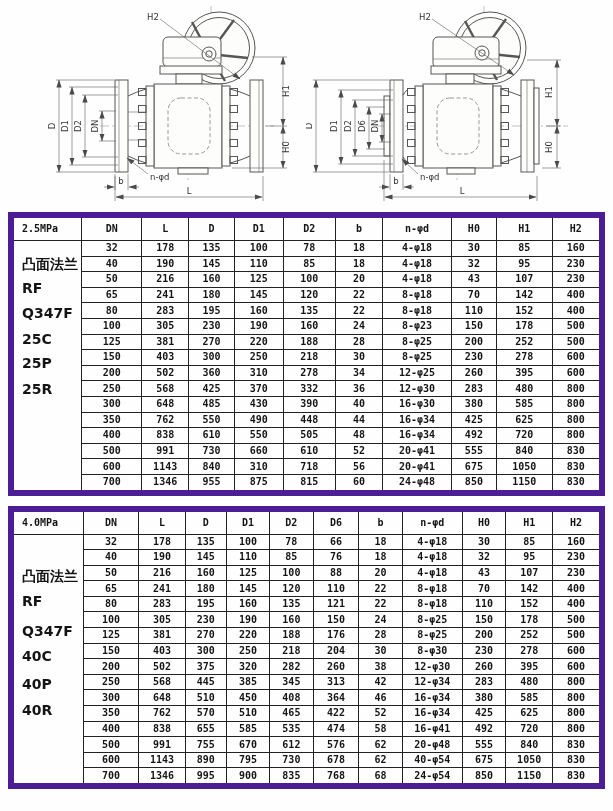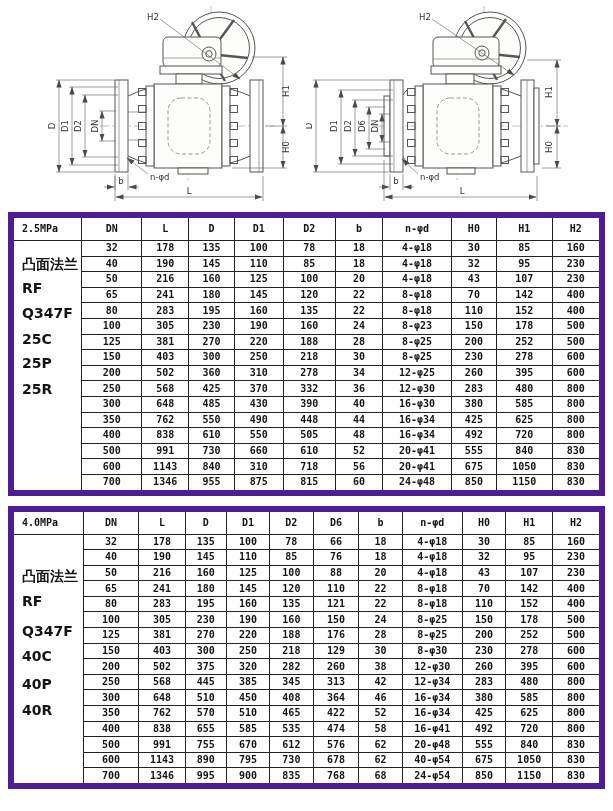--- a/index.html
+++ b/index.html
@@ -581,21 +581,21 @@
           <td>200</td>
           <td>252</td>
           <td>500</td>
         </tr>
         <tr>
           <td>150</td>
           <td>403</td>
           <td>300</td>
           <td>250</td>
           <td>218</td>
-          <td>129</td>
+          <td>204</td>
           <td>30</td>
           <td>8-φ30</td>
           <td>230</td>
           <td>278</td>
           <td>600</td>
         </tr>
         <tr>
           <td>200</td>
           <td>502</td>
           <td>375</td>

